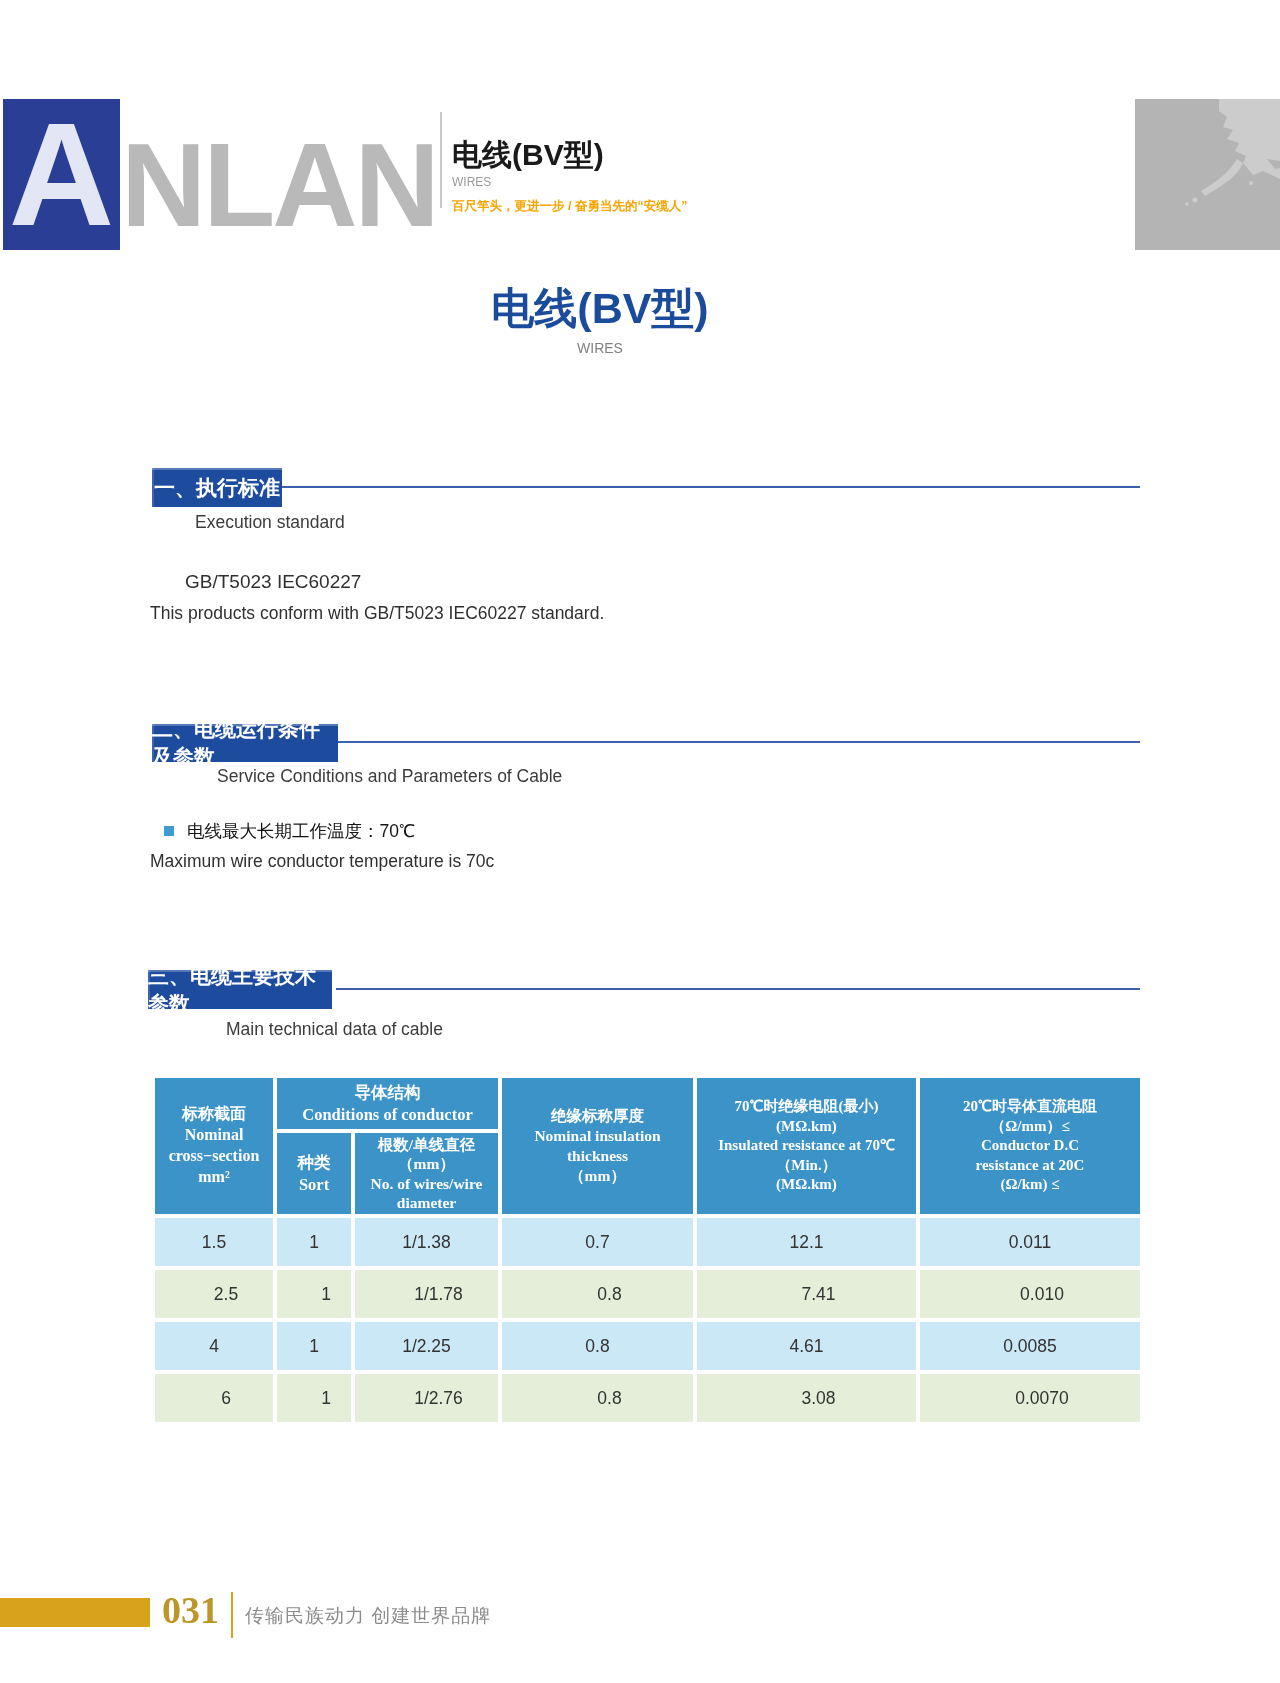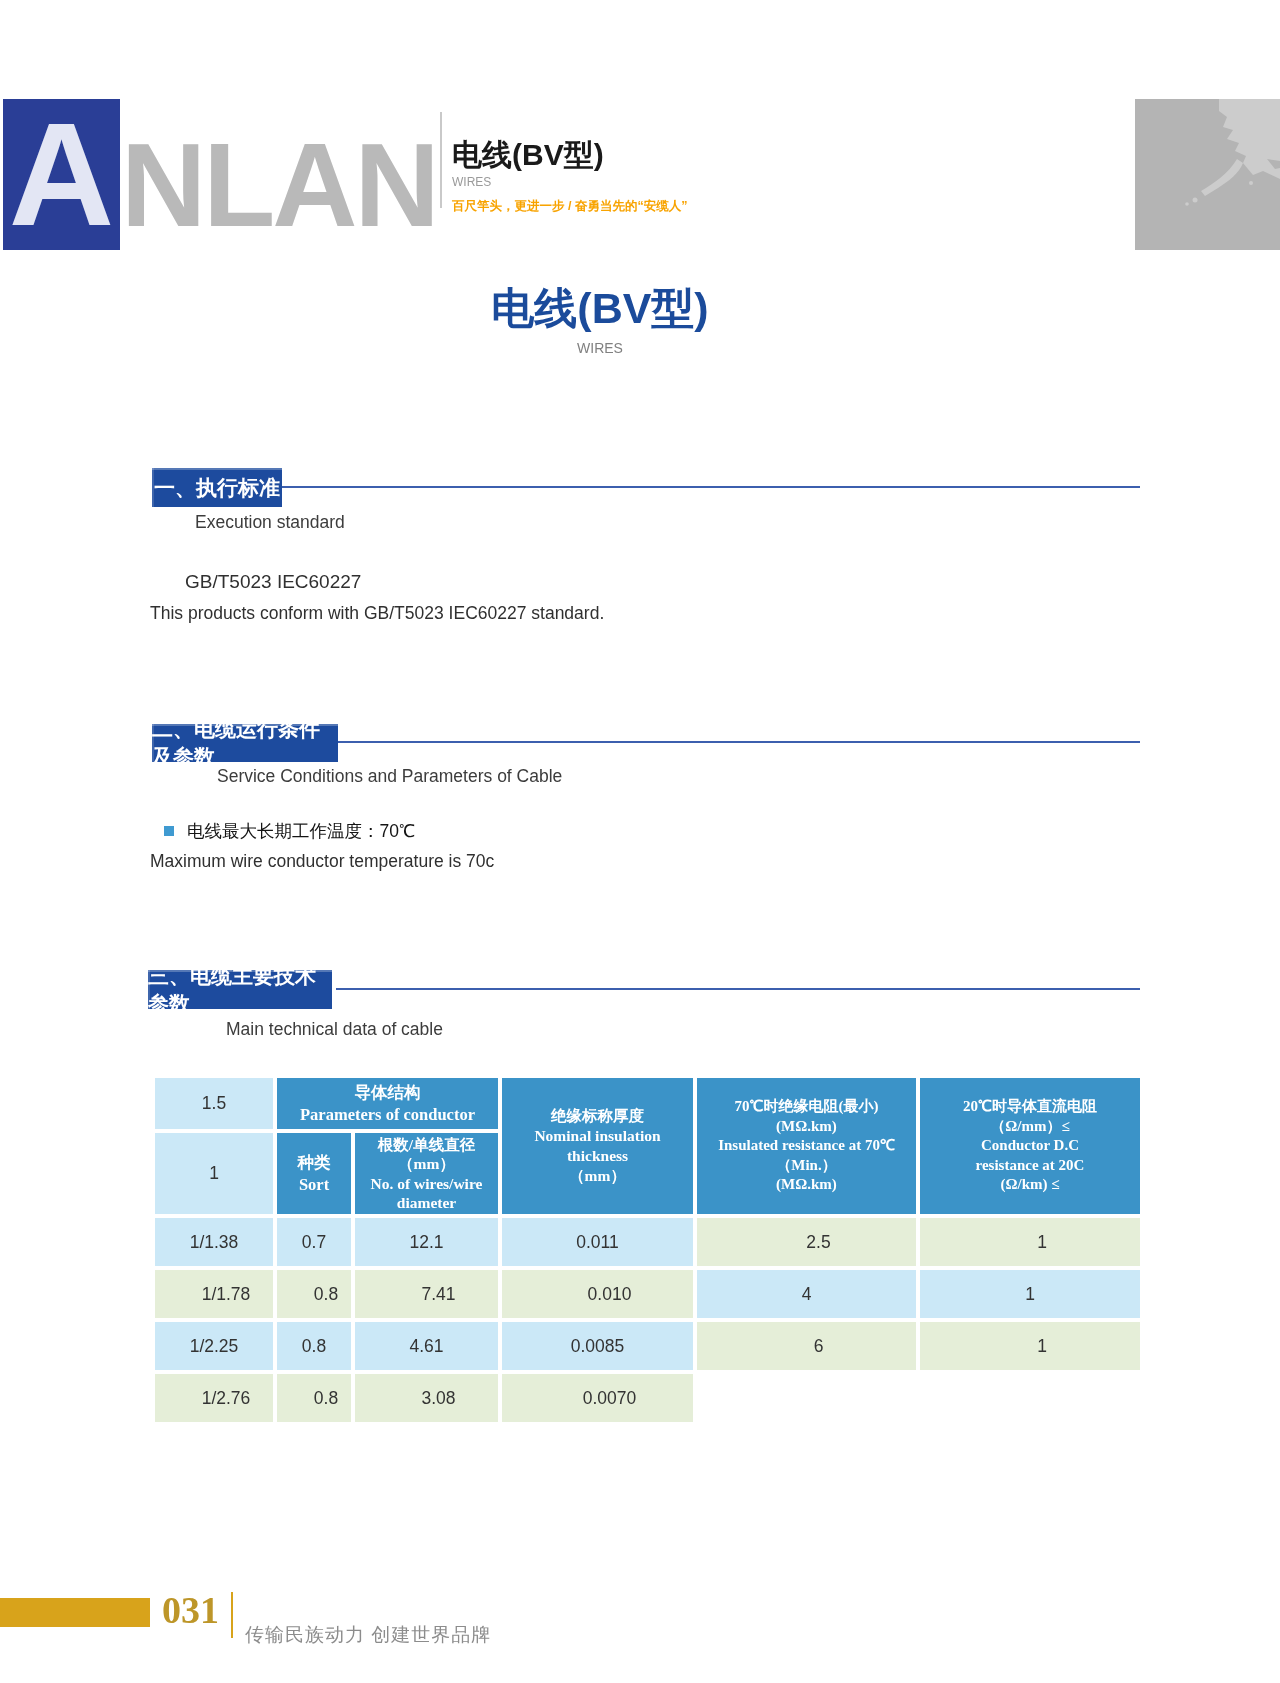--- a/index.html
+++ b/index.html
@@ -67,21 +67,21 @@
   .th-r20{grid-column:6;grid-row:1/3;font-size:15px;}
   .td{display:flex;align-items:center;justify-content:center;font-size:17.5px;color:#333333;}
   .row-a{background:#cbe8f7;}
   .row-b{background:#e5eed8;padding-left:24px;}
 
   
   .footer-bar{position:absolute;left:0;top:1598px;width:150px;height:29px;background:#d8a31b;}
   .page-num{position:absolute;left:162px;top:1588px;font-family:"Liberation Serif",serif;
             font-weight:bold;font-size:38px;color:#bd9629;}
   .footer-div{position:absolute;left:231px;top:1592px;width:2px;height:46px;background:#d8a31b;}
-  .slogan{position:absolute;left:245px;top:1603px;font-size:19px;color:#8c8c8c;letter-spacing:1px;margin-top:19px;}
+  .slogan{position:absolute;left:245px;top:1603px;font-size:19px;color:#8c8c8c;letter-spacing:1px;}
 </style>
 </head>
 <body>
 
 <div class="page">
 
   <div class="logo-square">
     <div class="logo-a">A</div>
   </div>
   <div class="logo-wordmark">NLAN</div>
@@ -119,22 +119,26 @@
     <div class="bullet-icon"></div>
     <div class="bullet-text">电线最大长期工作温度：70℃</div>
   </div>
   <div class="body-text s2-en2">Maximum wire conductor temperature is 70c</div>
 
   <div class="sec-line s3-line"></div>
   <div class="sec-box s3-box">三、电缆主要技术参数</div>
   <div class="sec-en s3-en">Main technical data of cable</div>
 
   <div class="tech-table">
+    <div class="th th-cross">标称截面
+Nominal
+cross−section
+mm²</div>
     <div class="th th-group">导体结构
-Parameters of conductor</div>
+Conditions of conductor</div>
     <div class="th th-sort">种类
 Sort</div>
     <div class="th th-wires">根数/单线直径
 （mm）
 No. of wires/wire
 diameter</div>
     <div class="th th-ins">绝缘标称厚度
 Nominal insulation
 thickness
 （mm）</div>

